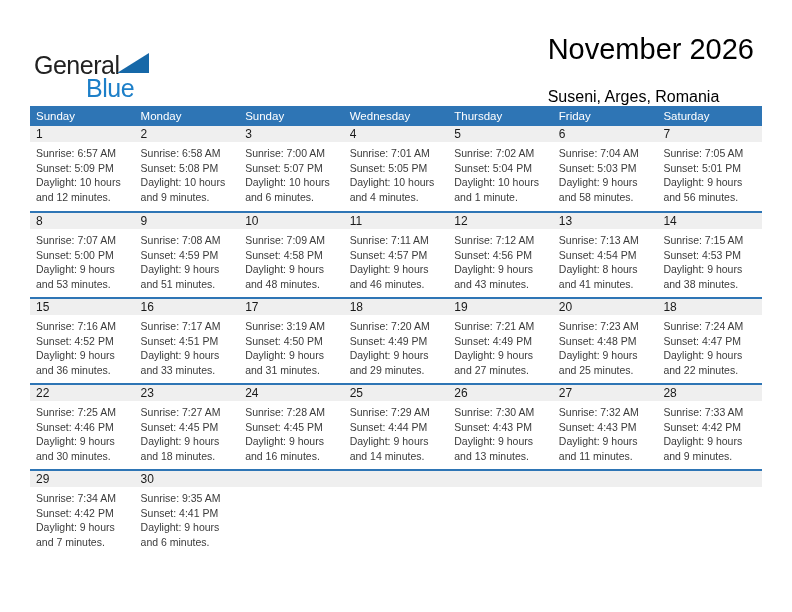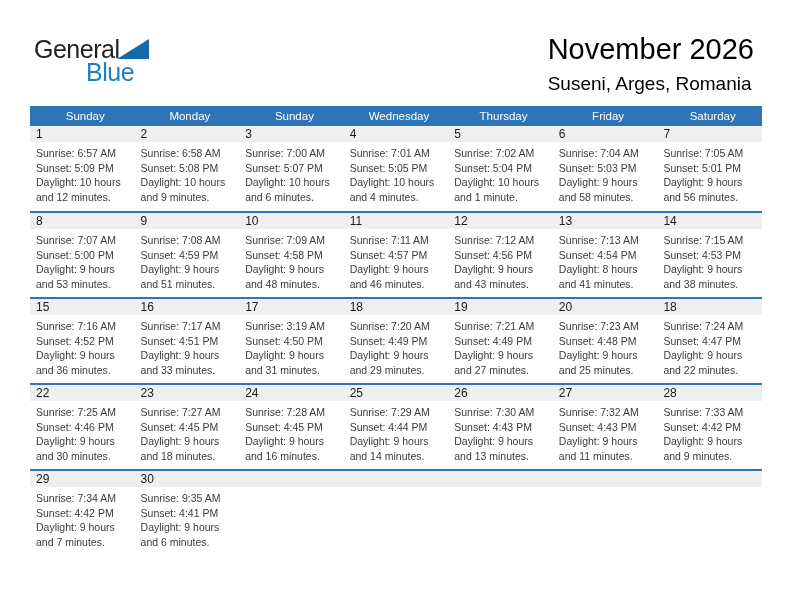--- a/index.html
+++ b/index.html
@@ -14,48 +14,48 @@
   body {
     width: 792px; height: 612px;
     font-family: "Liberation Sans", sans-serif;
     position: relative;
     overflow: hidden;
   }
   .page { position: relative; width: 792px; height: 612px; }
 
   
   .logo { position: absolute; left: 34px; top: 37px; width: 120px; }
-  .logo-top { display: flex; align-items: center; }
+  .logo-top { display: flex; align-items: flex-start; margin-top: 16px; }
   .logo-general {
     font-size: 25px; color: #222222; letter-spacing: -0.5px; line-height: 1;
   }
   .logo-triangle {
     width: 0; height: 0; display: inline-block;
     border-bottom: 20px solid var(--triangle-blue);
     border-left: 32px solid transparent;
     margin-left: -2px; margin-bottom: 2px;
   }
   .logo-blue {
     font-size: 25px; color: var(--logo-blue); letter-spacing: -0.5px;
     line-height: 0.85; margin-left: 52px;
   }
 
   
   .title-block { position: absolute; right: 38px; top: 33px; text-align: left; }
   .page-title { font-size: 29px; font-weight: 400; color: #000000; line-height: 1.15; }
-  .page-subtitle { font-size: 19px; font-weight: 400; color: #000000; margin-top: 7px; }
+  .page-subtitle { font-size: 16px; font-weight: 400; color: #000000; margin-top: 22px; }
 
   
   table.calendar {
     position: absolute; left: 30px; top: 106px; width: 732px;
     border-collapse: collapse; table-layout: fixed;
   }
   table.calendar thead th {
     background: var(--header-blue); color: #ffffff;
-    font-weight: 400; font-size: 11.5px; text-align: center;
+    font-weight: 400; font-size: 11.5px; text-align: left;
     padding: 4px 0 4px 6px; height: 20px;
   }
   table.calendar tbody tr { border-top: 2px solid var(--header-blue); }
   table.calendar tbody tr:first-child { border-top: none; }
   table.calendar tbody td {
     vertical-align: top; height: 86px; padding: 0;
   }
   .day-num {
     background: var(--band-gray); color: #1a1a1a;
     font-size: 12px; line-height: 16px; padding: 0 6px; height: 16px;

